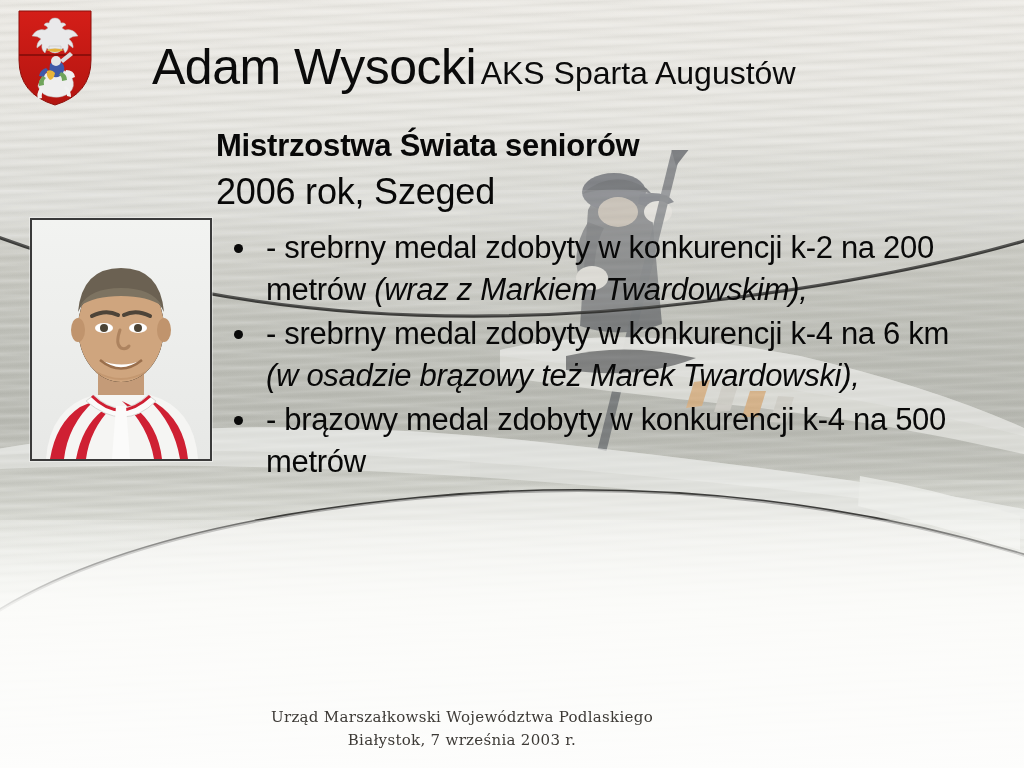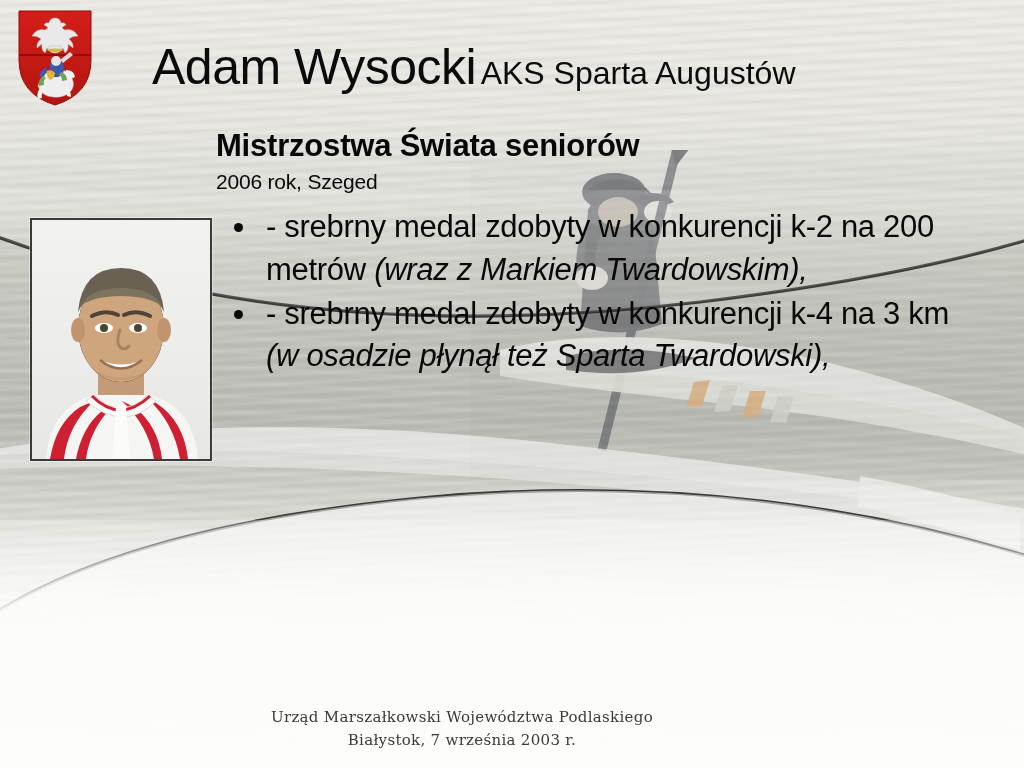--- a/index.html
+++ b/index.html
@@ -119,21 +119,21 @@
   
   .body-block {
     position:absolute; left:216px; top:126px; width:760px;
     color:#080808;
   }
   .line-head {
     font-size:31px; font-weight:bold; line-height:1.30; margin-bottom:2px;
     letter-spacing:-.2px;
   }
   .line-sub {
-    font-size:21px; font-weight:400; line-height:1.34; margin-bottom:4px;
+    font-size:36px; font-weight:400; line-height:1.34; margin-bottom:4px;
     letter-spacing:-.2px;
   }
   ul.bullets { list-style:none; margin:10px; padding:0; }
   ul.bullets li {
     position:relative;
     padding-left:40px;
     font-size:31px; line-height:1.36;
     letter-spacing:-.3px;
     margin-bottom:2px;
   }
@@ -323,21 +323,24 @@
   </div>
 
   <div class="body-block">
     <div class="line-head">Mistrzostwa Świata seniorów</div>
     <div class="line-sub">2006 rok, Szeged</div>
     <ul class="bullets">
       <li>
         <span>- srebrny medal zdobyty w konkurencji k-2 na 200 metrów </span><span class="ital">(wraz z Markiem Twardowskim),</span>
       </li>
       <li>
-        <span>- srebrny medal zdobyty w konkurencji k-4 na 3 km </span><span class="ital">(w osadzie płynął też Sparta Twardowski),</span>
+        <span>- srebrny medal zdobyty w konkurencji k-4 na 6 km </span><span class="ital">(w osadzie brązowy też Marek Twardowski),</span>
+      </li>
+      <li>
+        <span>- brązowy medal zdobyty w konkurencji k-4 na 500 metrów</span><span class="ital"></span>
       </li>
     </ul>
   </div>
 
   <div class="footer">
     <div>Urząd Marszałkowski Województwa Podlaskiego</div>
     <div>Białystok, 7 września 2003 r.</div>
   </div>
 
 </div>

